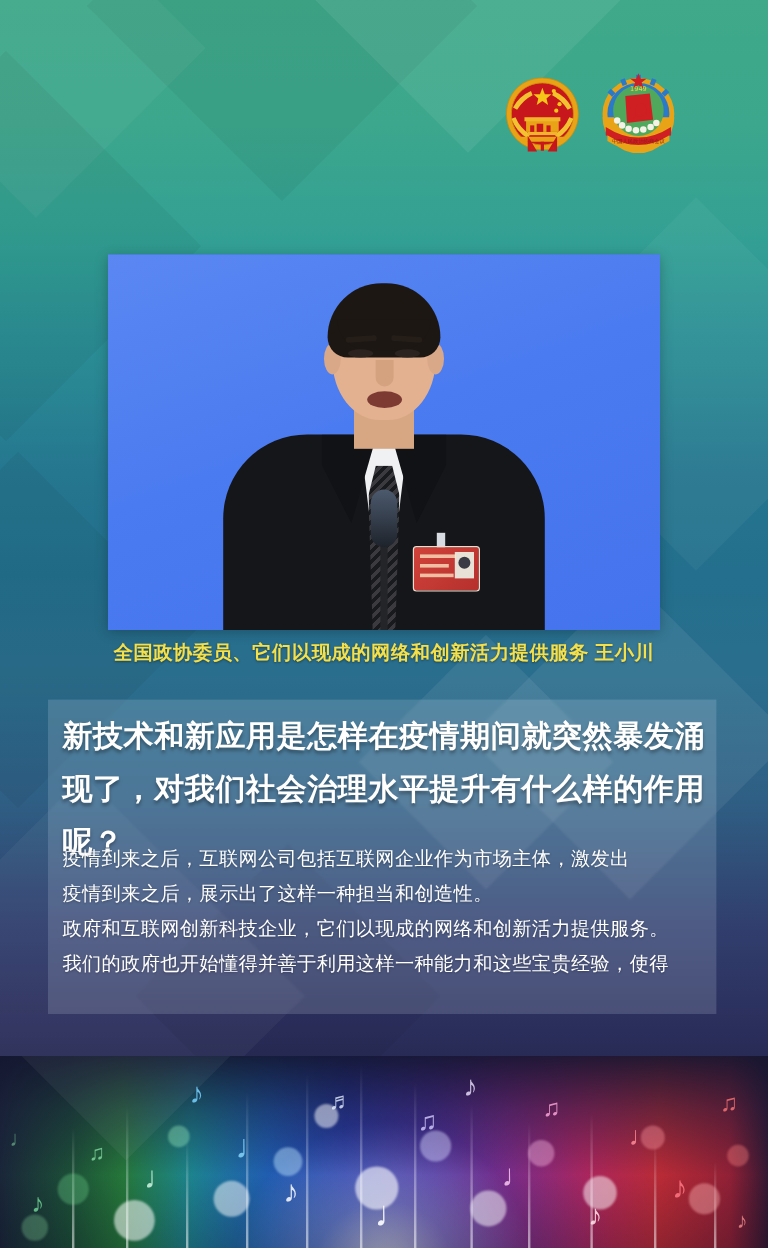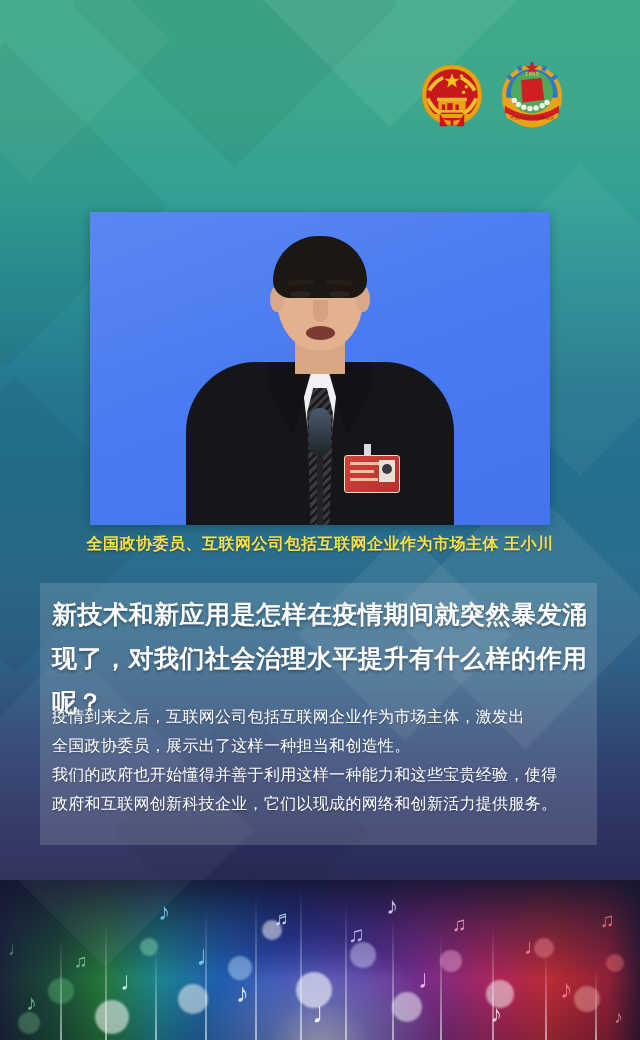--- a/index.html
+++ b/index.html
@@ -220,31 +220,31 @@
     <div class="sp-mic-head"></div>
     <div class="sp-badge-clip"></div>
     <div class="sp-badge">
       <div class="sp-badge-photo"></div>
       <div class="sp-badge-line" style="top:6px;width:30px;"></div>
       <div class="sp-badge-line" style="top:14px;width:24px;"></div>
       <div class="sp-badge-line" style="top:22px;width:28px;"></div>
     </div>
   </div>
 
-  <div class="caption">全国政协委员、互联网公司包括互联网企业作为市场主体 王小川</div>
+  <div class="caption">全国政协委员、它们以现成的网络和创新活力提供服务 王小川</div>
 
   <div class="panel"></div>
 
   <div class="question">新技术和新应用是怎样在疫情期间就突然暴发涌现了，对我们社会治理水平提升有什么样的作用呢？</div>
 
   <div class="answer">
     <p>疫情到来之后，互联网公司包括互联网企业作为市场主体，激发出</p>
-    <p>全国政协委员，展示出了这样一种担当和创造性。</p>
+    <p>疫情到来之后，展示出了这样一种担当和创造性。</p>
+    <p>政府和互联网创新科技企业，它们以现成的网络和创新活力提供服务。</p>
     <p>我们的政府也开始懂得并善于利用这样一种能力和这些宝贵经验，使得</p>
-    <p>政府和互联网创新科技企业，它们以现成的网络和创新活力提供服务。</p>
   </div>
 
   <div class="footer">
     <div class="footer-dark"></div>
 
     <div class="ftr-diamond" style="left:40px;top:-70px;width:130px;height:130px;"></div>
 
     <div class="beam" style="left:60px;top:60px;height:100px;"></div>
     <div class="beam" style="left:105px;top:42px;height:118px;"></div>
     <div class="beam" style="left:155px;top:70px;height:90px;"></div>

